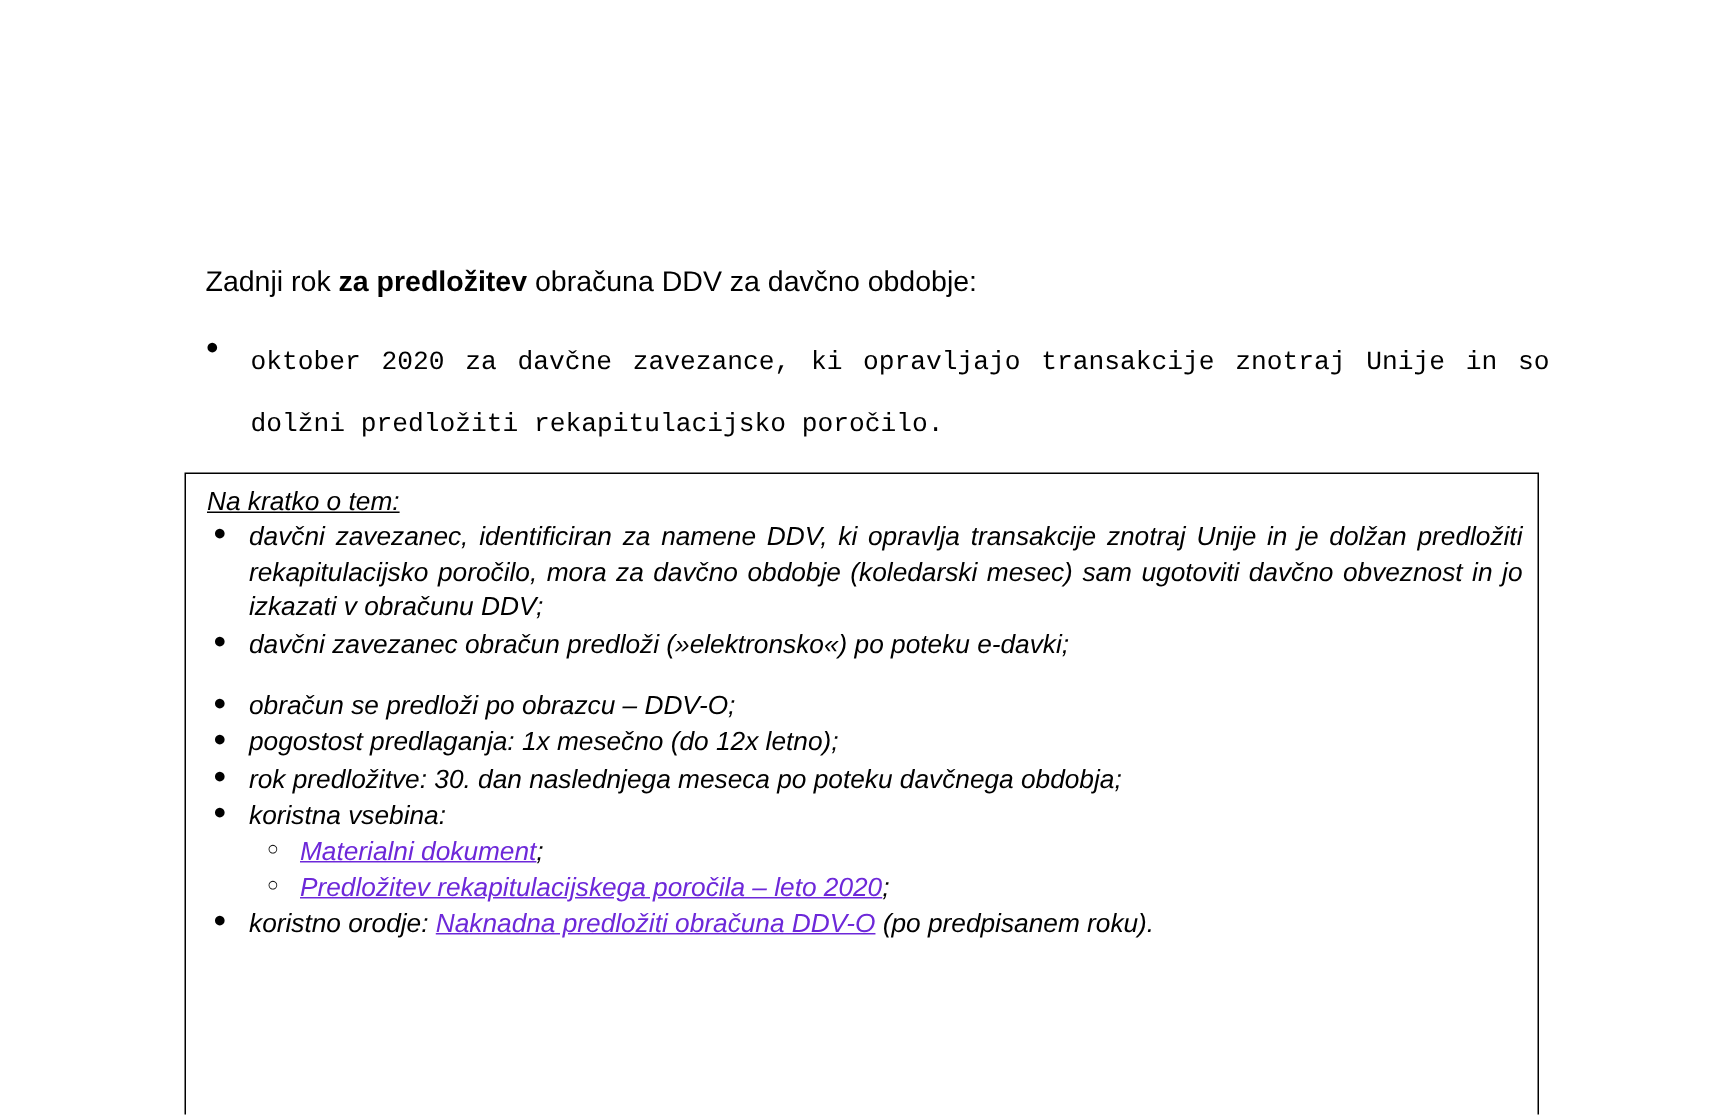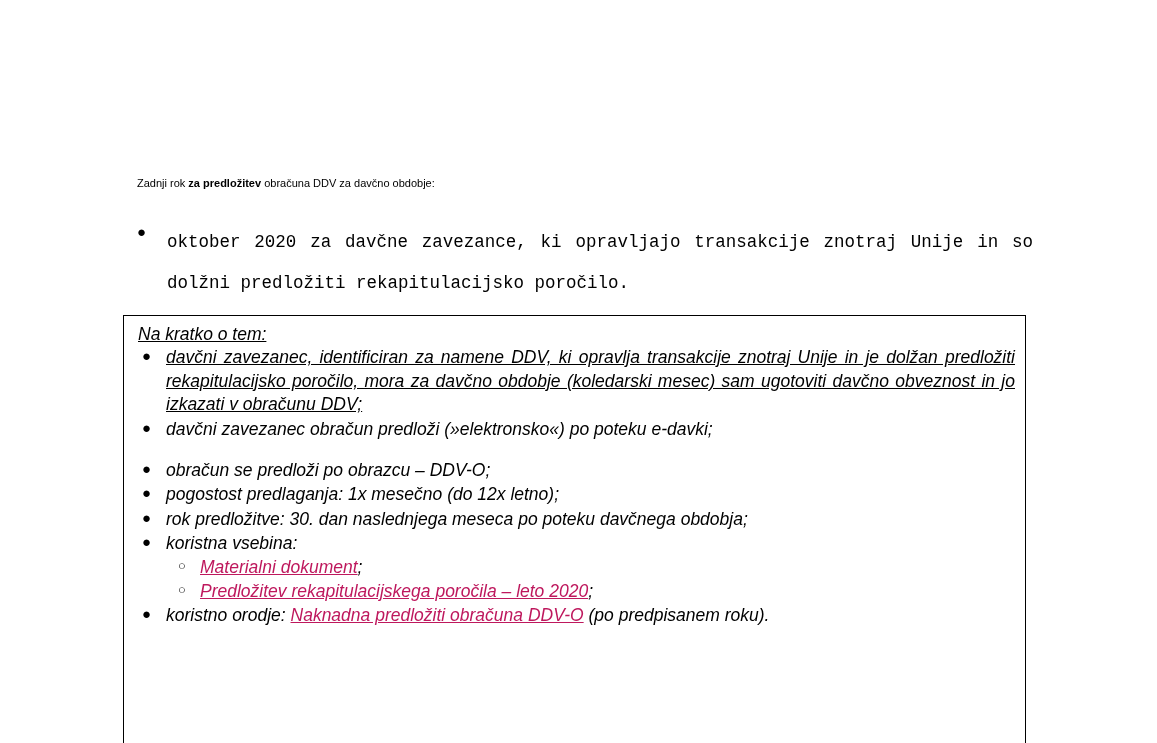--- a/index.html
+++ b/index.html
@@ -30,21 +30,21 @@
     width: 76px;
     height: 62px;
   }
 
   
   .intro {
     position: absolute;
     left: 137px;
     top: 176px;
     width: 900px;
-    font-size: 11px;
+    font-size: 19px;
     line-height: 1.35;
     color: #000;
   }
   .intro b { font-weight: bold; }
 
   
   .outer-list {
     position: absolute;
     left: 137px;
     top: 222px;
@@ -106,21 +106,21 @@
     font-size: 15px;
     font-style: normal;
     line-height: 1.35;
     padding-left: 8px;
     box-sizing: border-box;
   }
   ul.lvl1 > li .content {
     flex: 1;
     line-height: 1.35;
   }
-  .justify { text-align: justify; text-decoration: underline; }
+  .justify { text-align: justify; }
 
   .gap { height: 16px; }
 
   ul.lvl2 {
     list-style: none;
     margin: 0;
     padding: 0;
   }
   ul.lvl2 > li {
     display: flex;
@@ -135,21 +135,21 @@
     line-height: 1.5;
     padding-left: 12px;
     box-sizing: border-box;
   }
   ul.lvl2 > li .content2 {
     flex: 1;
     line-height: 1.35;
   }
 
   a.doclink {
-    color: #be185d;
+    color: #6d28d9;
     text-decoration: underline;
     font-style: italic;
   }
 </style>
 </head>
 <body>
 
 <div class="page">
 
 

